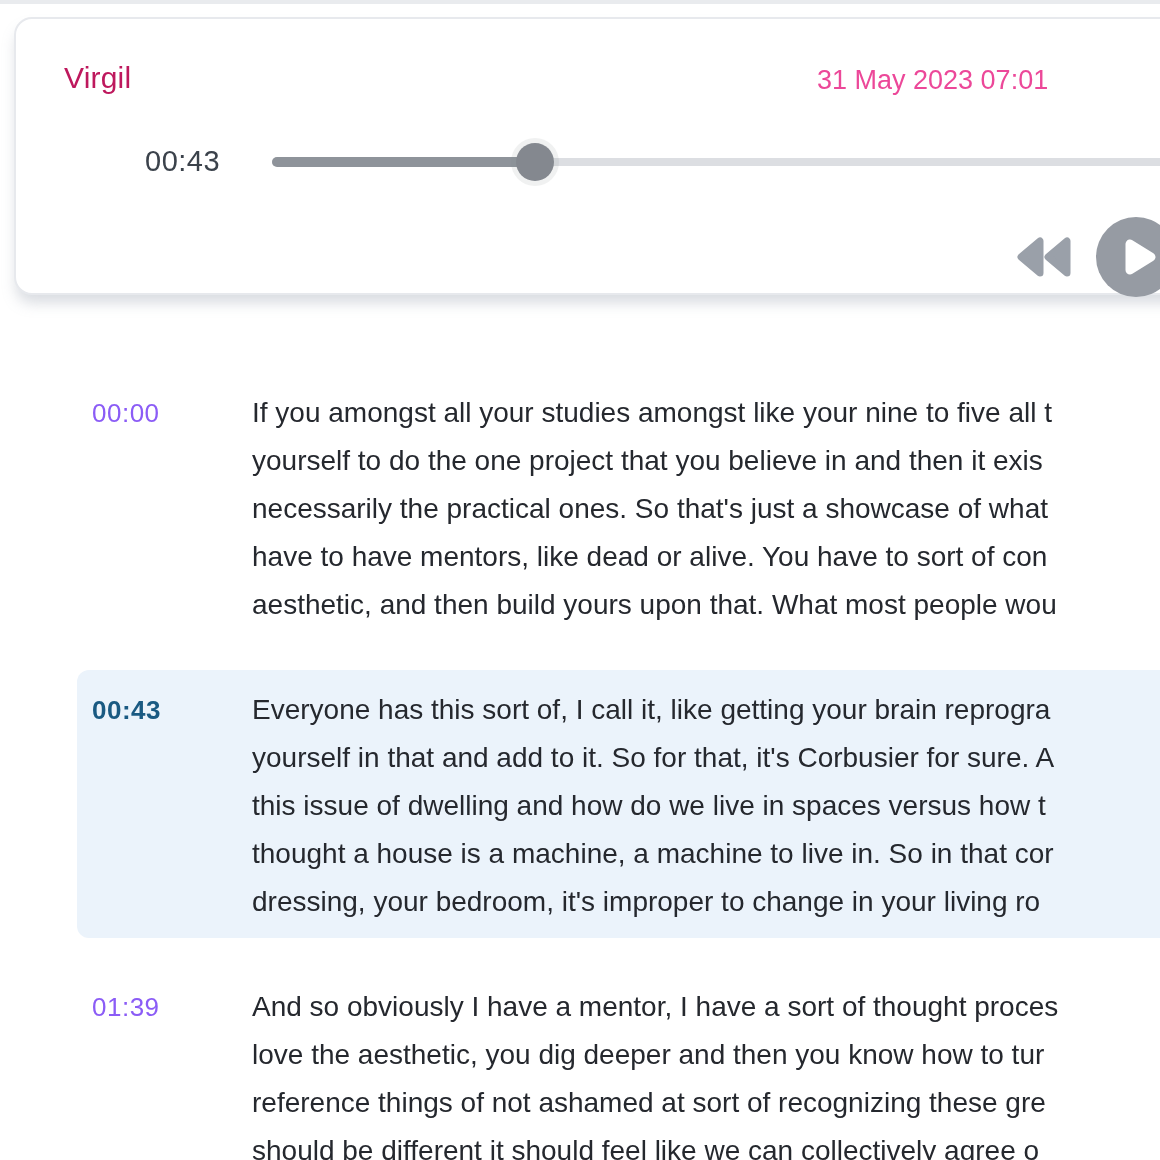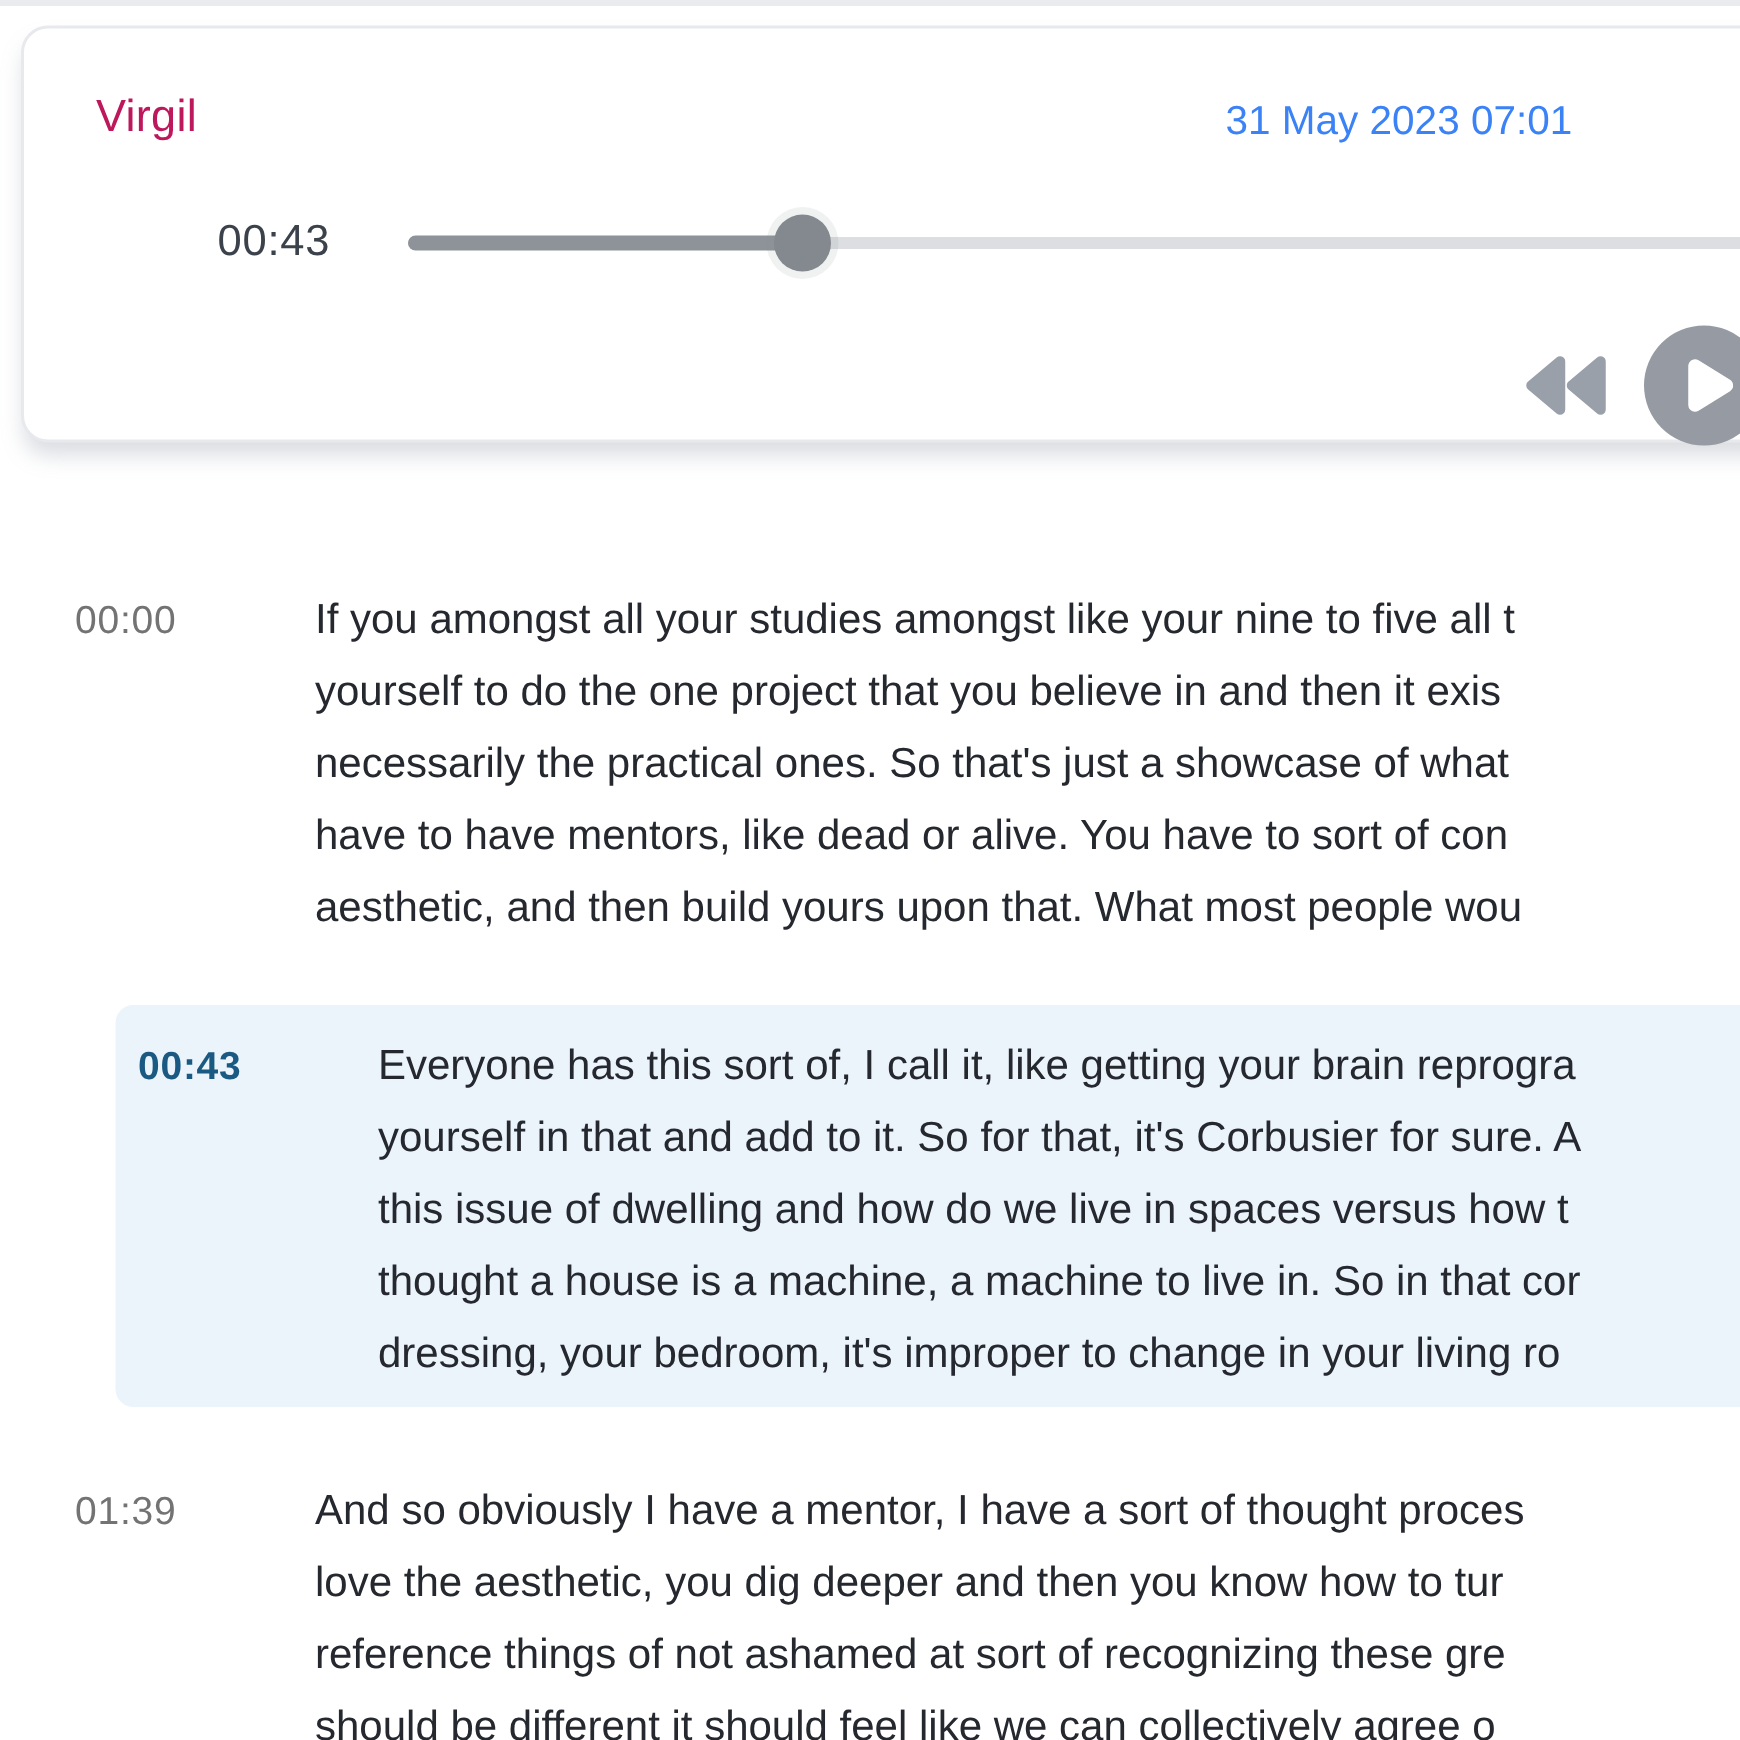--- a/index.html
+++ b/index.html
@@ -37,21 +37,21 @@
     font-size: 30px;
     font-weight: 500;
     color: #be185d;
     letter-spacing: 0.2px;
   }
   .player-datetime {
     position: absolute;
     left: 801px; top: 46px;
     font-size: 27px;
     font-weight: 400;
-    color: #3b82f6;
+    color: #ec4899;
   }
   .player-time {
     position: absolute;
     left: 129px; top: 126px;
     font-size: 29px;
     color: #3b424b;
     letter-spacing: 0.5px;
   }
   .slider {
     position: absolute;
@@ -115,24 +115,24 @@
   .transcript-segment.active {
     left: 77px;
     width: 1483px;
     background: #ebf3fb;
     border-radius: 12px 0 0 12px;
     padding: 16px 0 12px 0;
   }
   .seg-time {
     width: 160px;
     flex: 0 0 160px;
-    padding-left: 50px;
+    padding-left: 92px;
     box-sizing: content-box;
     font-size: 26px;
-    color: #737373;
+    color: #8b5cf6;
     line-height: 48px;
     letter-spacing: 0.5px;
   }
   .transcript-segment.active .seg-time {
     padding-left: 15px;
     width: 160px;
     flex: 0 0 160px;
     color: #1a5a82;
     font-weight: 700;
   }

